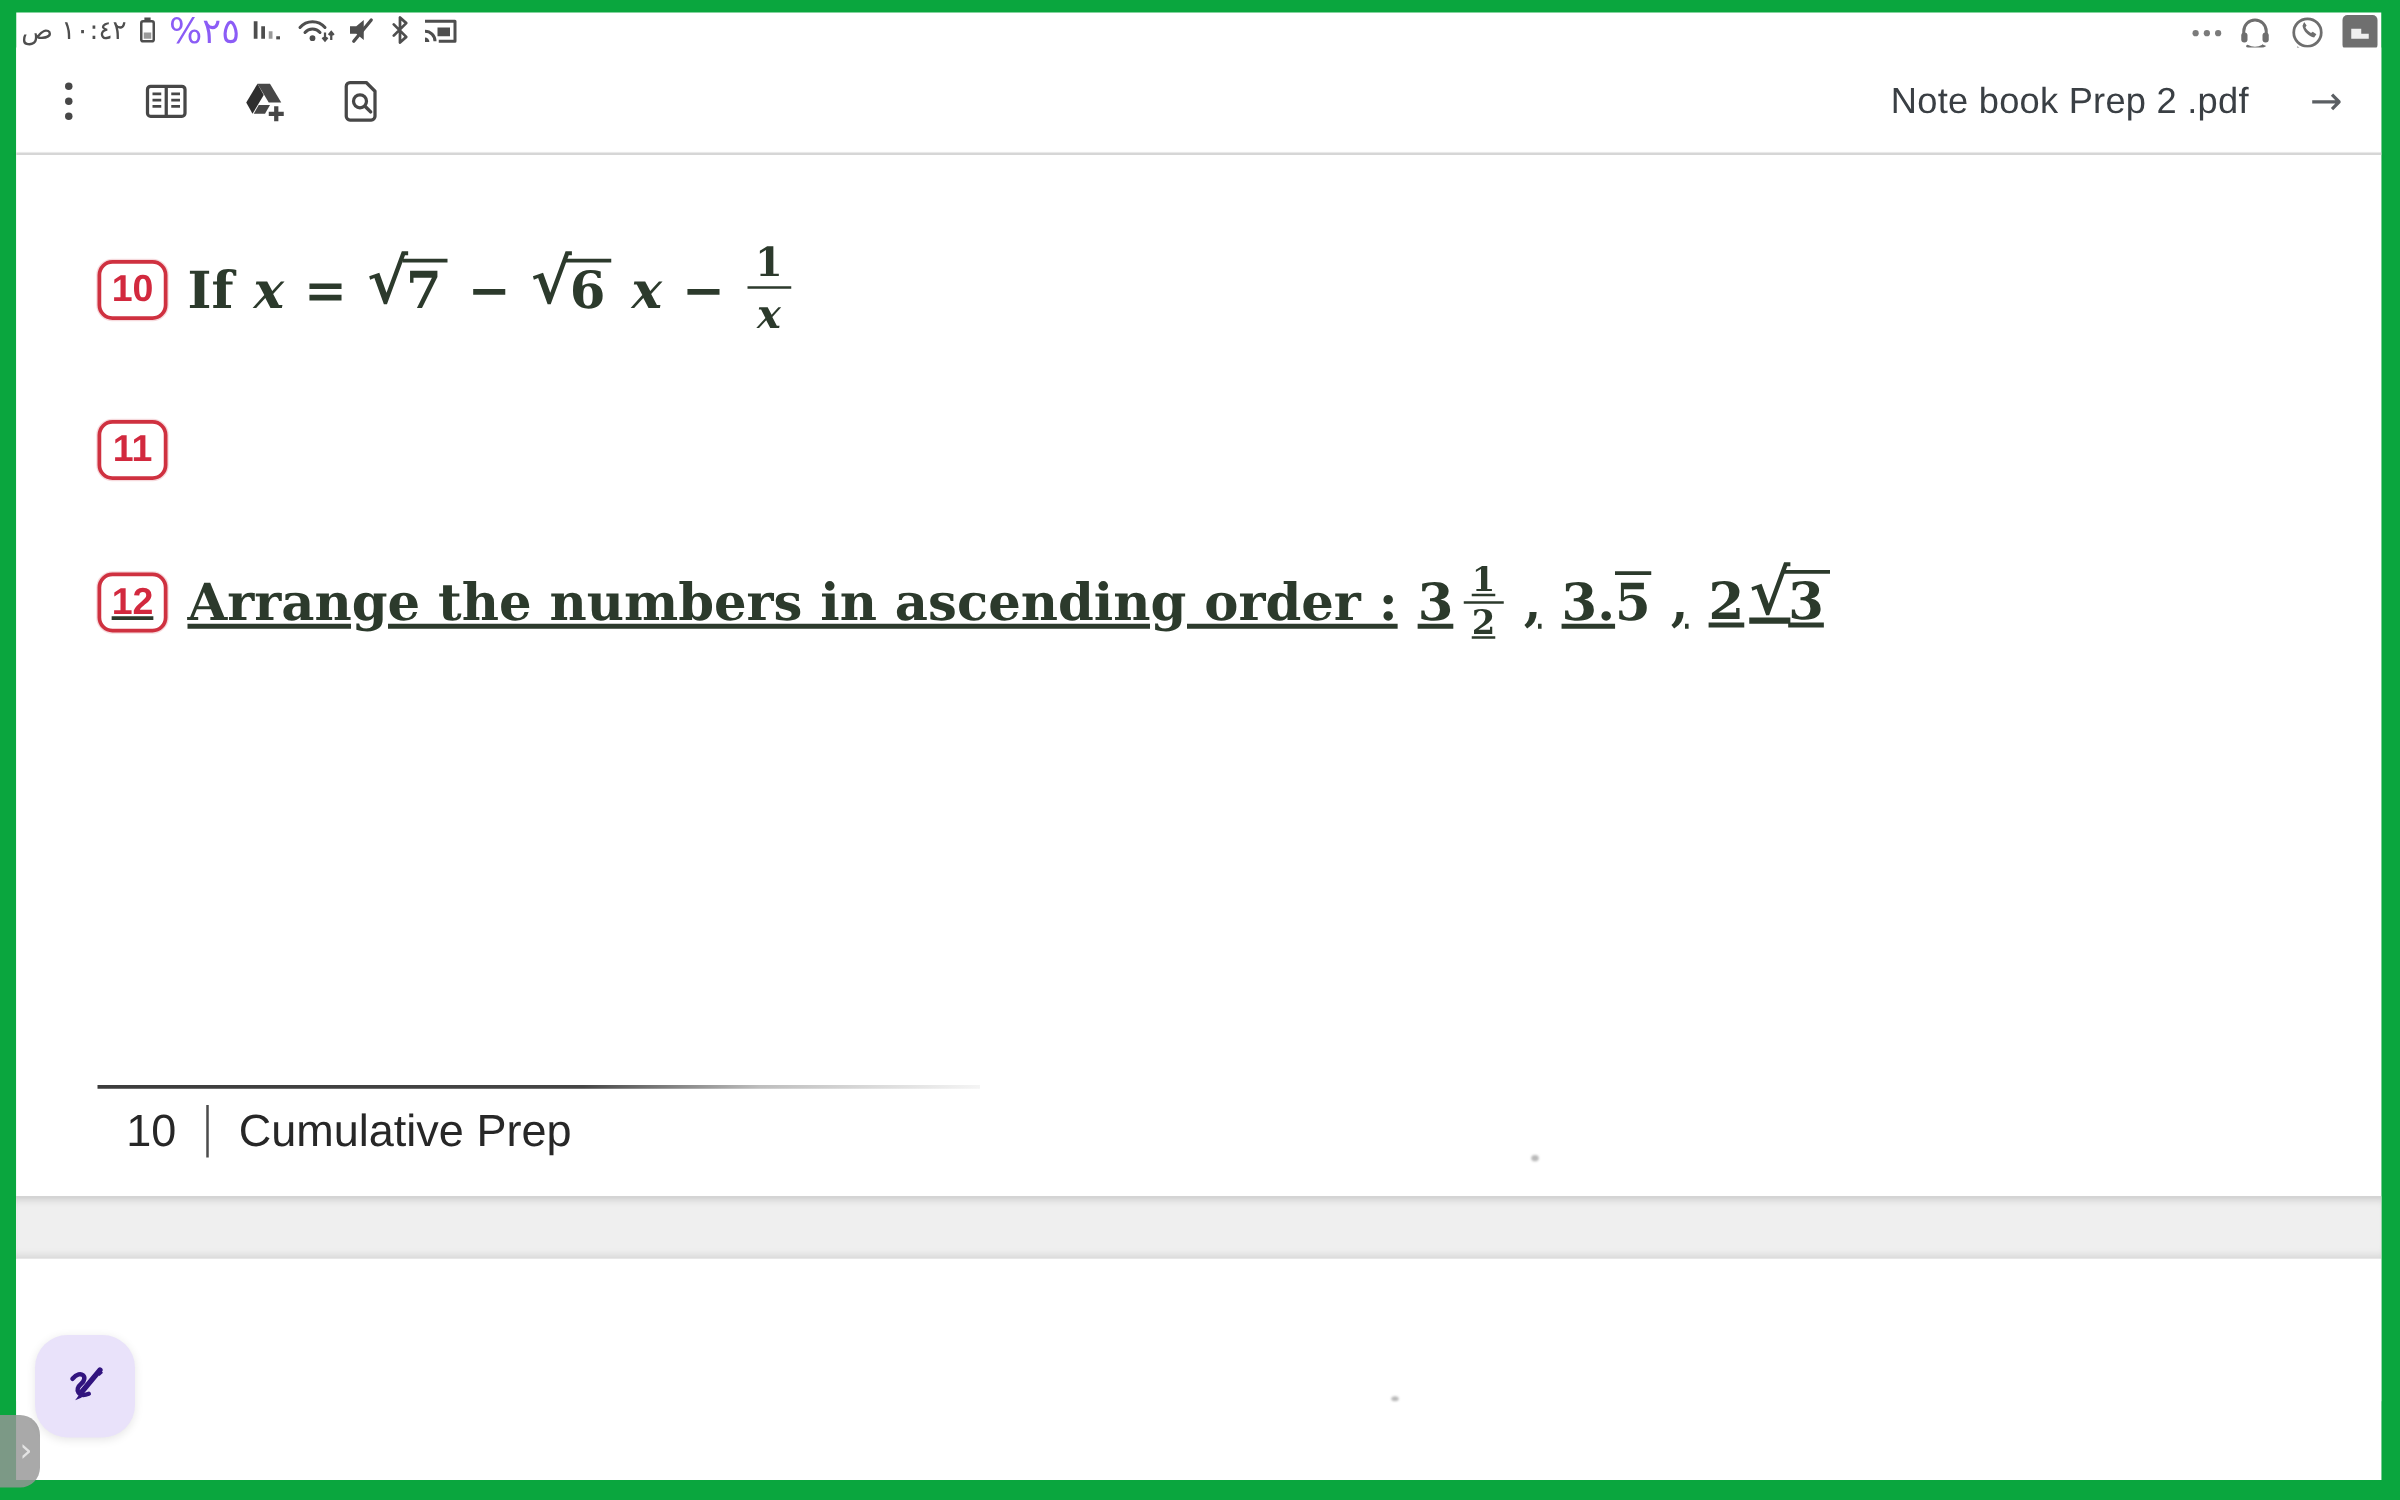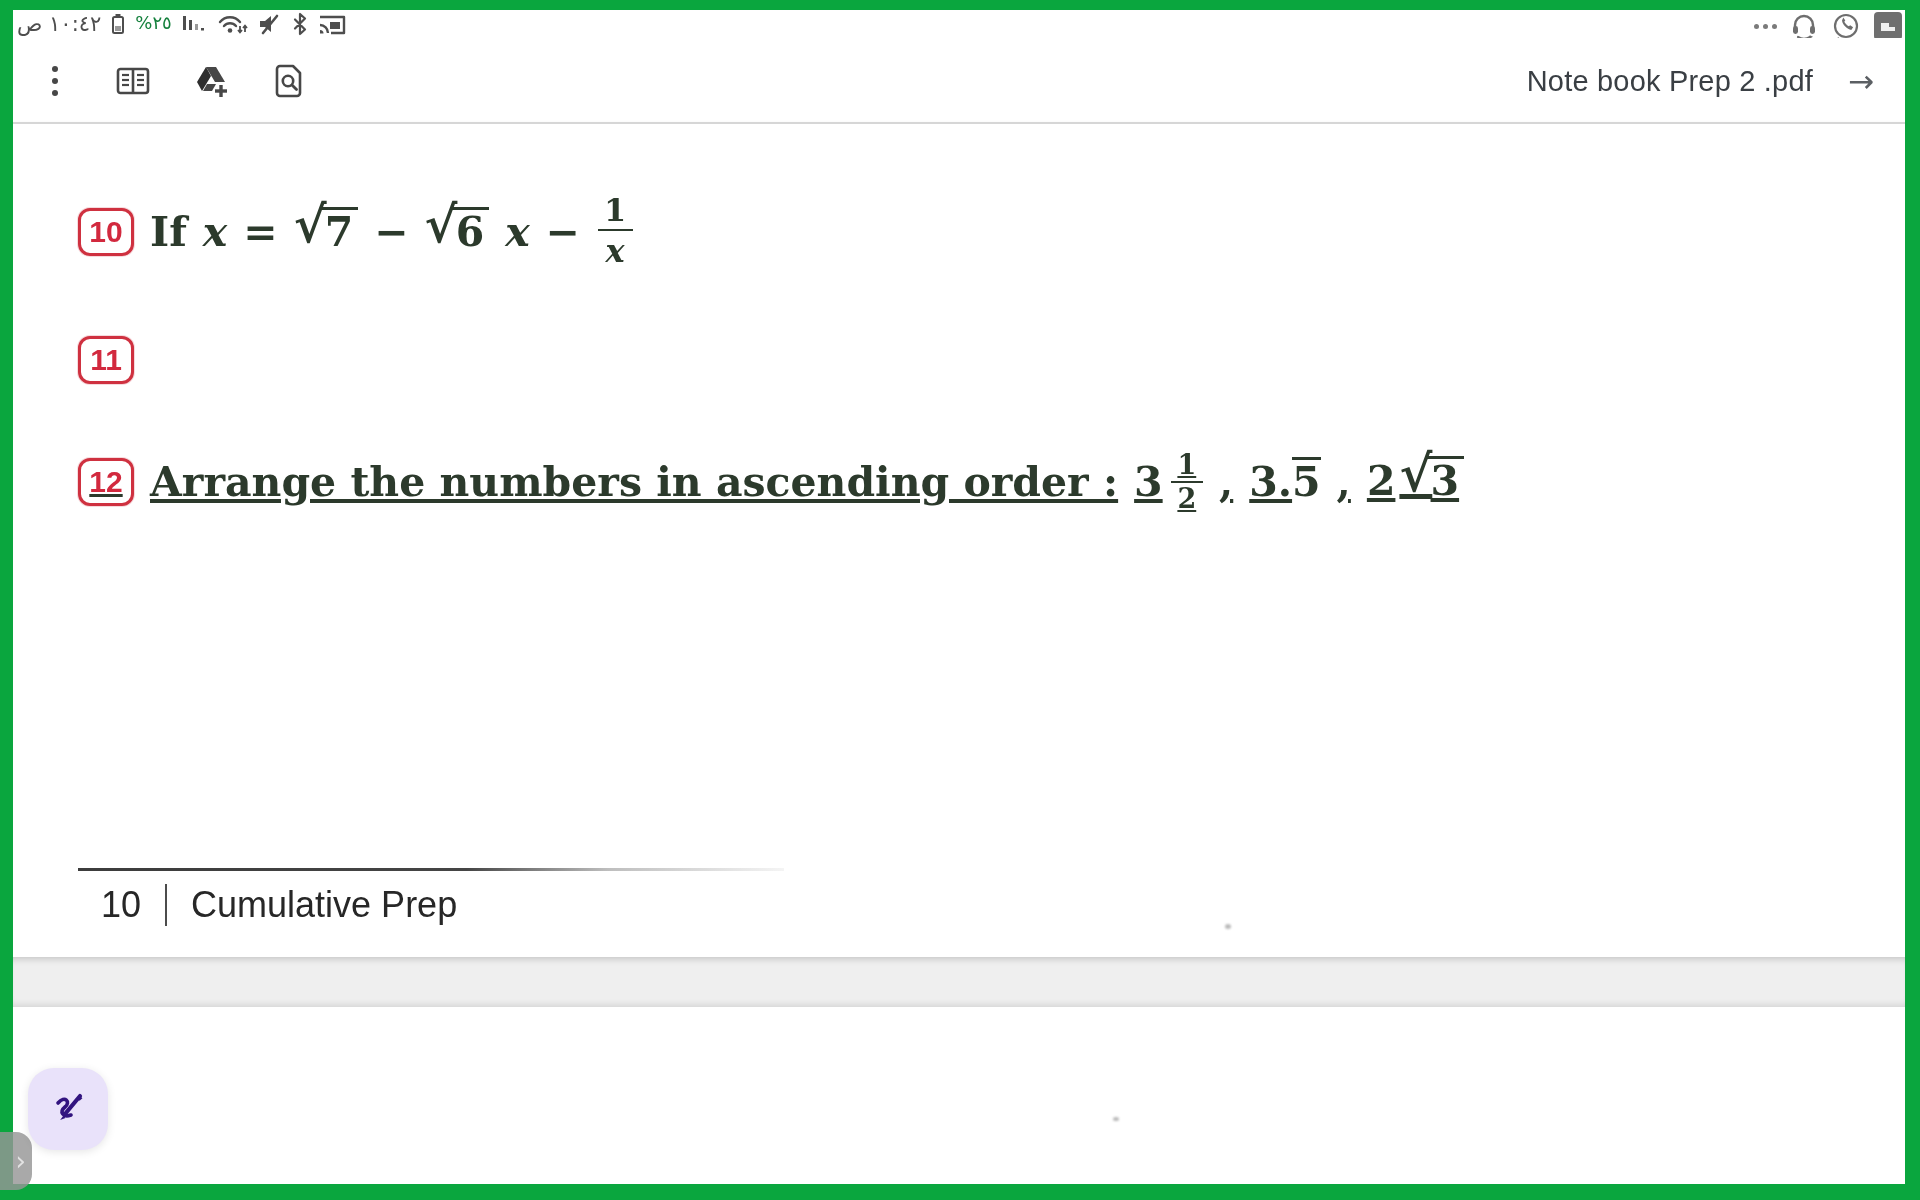--- a/index.html
+++ b/index.html
@@ -2,35 +2,35 @@
 <html><head>
 <meta charset="utf-8">
 <style>
   html,body{margin:0;padding:0;background:#0aa63e;}
   *{box-sizing:border-box;}
   .frame{position:relative;width:1920px;height:1200px;background:#0aa63e;overflow:hidden;font-family:"Liberation Sans",sans-serif;}
   .screen{position:absolute;left:13px;top:10px;width:1892px;height:1174px;background:#ffffff;overflow:visible;}
 
   
   .statusbar{position:absolute;left:0;top:0;width:100%;height:28px;display:flex;align-items:center;justify-content:space-between;padding:0 2px 0 4px;}
-  .sb-left{display:flex;align-items:flex-start;gap:9px;color:#4e4e4e;}
+  .sb-left{display:flex;align-items:center;gap:9px;color:#4e4e4e;}
   .sb-time{direction:rtl;font-size:21px;color:#4e4e4e;font-family:"DejaVu Sans",sans-serif;}
-  .sb-pct{font-size:18px;color:#15803d;font-family:"DejaVu Sans",sans-serif;}
+  .sb-pct{font-size:28px;color:#8b5cf6;font-family:"DejaVu Sans",sans-serif;}
   .sb-icon{display:inline-flex;align-items:center;justify-content:center;}
   .sb-right{display:flex;align-items:center;gap:12px;position:relative;top:2px;}
   .dots3{display:flex;gap:4px;}
   .dots3 i{width:5px;height:5px;border-radius:50%;background:#7b7b7b;}
 
   
   .toolbar{position:absolute;left:0;top:28px;width:100%;height:86px;display:flex;align-items:center;justify-content:space-between;padding:0 20px 0 18px;background:#fff;}
   .tb-left{display:flex;align-items:center;gap:30px;}
   .tb-btn{width:48px;height:48px;display:flex;align-items:center;justify-content:center;border:none;background:transparent;padding:0;cursor:pointer;}
   .kebab{display:flex;flex-direction:column;gap:6px;}
   .kebab i{width:6px;height:6px;border-radius:50%;background:#474747;}
-  .tb-right{display:flex;align-items:center;gap:24px;}
+  .tb-right{display:flex;align-items:center;gap:38px;}
   .tb-title{font-size:29px;color:#3a3f44;letter-spacing:0.2px;}
   .tb-arrow{font-family:"DejaVu Sans",sans-serif;font-size:31px;color:#5b5f63;line-height:1;}
   .toolbar-divider{position:absolute;left:0;top:112px;width:100%;height:2px;background:#d6d6d6;box-shadow:0 2px 4px rgba(0,0,0,0.10);}
 
   
   .page1{position:absolute;left:0;top:114px;width:100%;height:997px;background:#fff;}
   .qrow{position:absolute;display:flex;align-items:center;gap:16px;font-family:"DejaVu Serif",serif;font-weight:bold;color:#2c3a2c;}
   .qbadge{flex:0 0 auto;width:56px;height:48px;display:flex;align-items:center;justify-content:center;border:3px solid #cf3140;border-radius:12px;background:#fff;color:#d2293e;font-family:"Liberation Sans",sans-serif;font-weight:bold;font-size:30px;box-shadow:0 0 0 1px rgba(207,49,64,0.18);}
   .qtext{white-space:pre;}
   .mvar{font-style:italic;}

